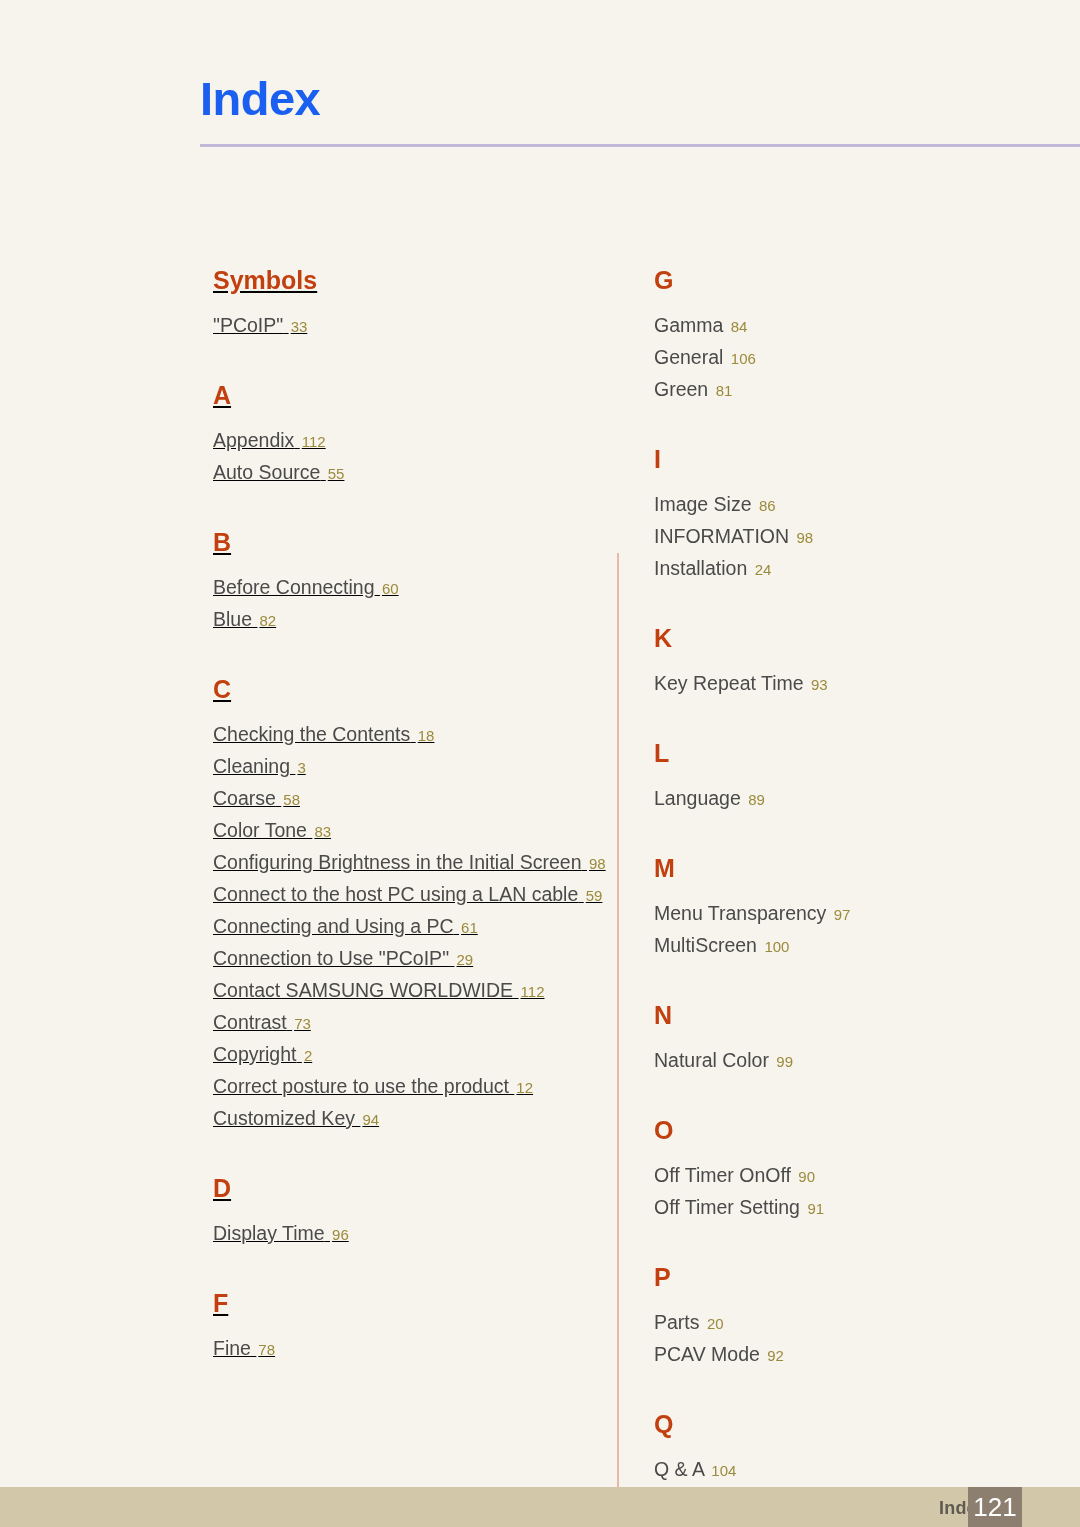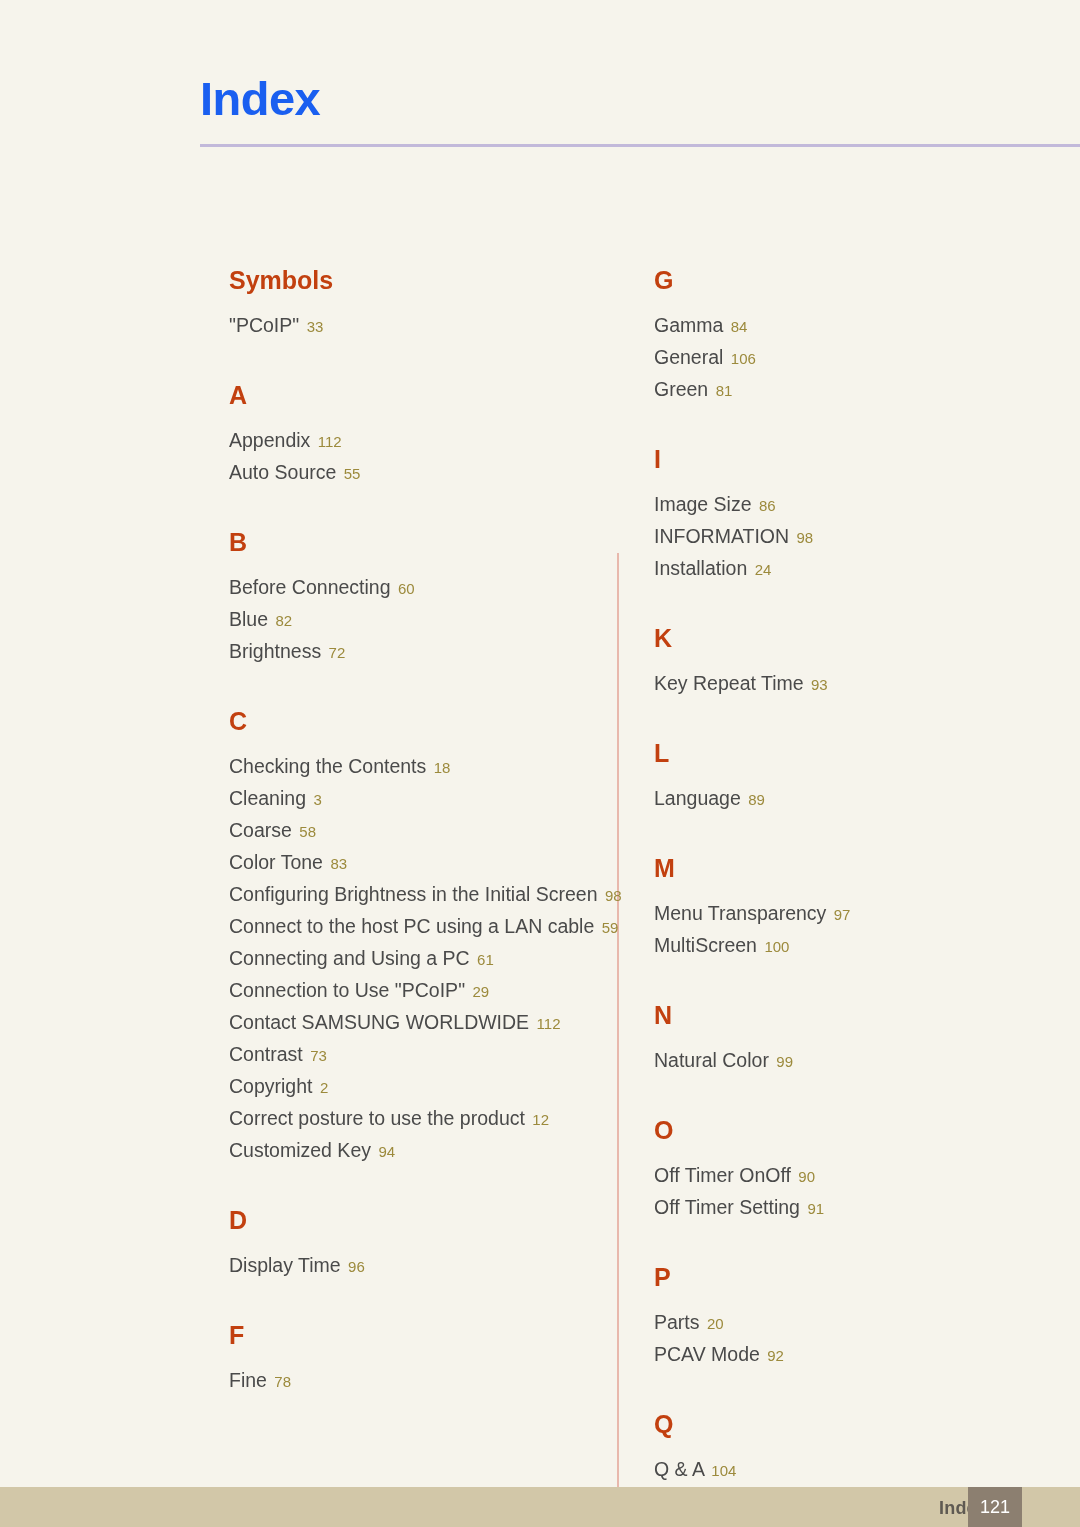--- a/index.html
+++ b/index.html
@@ -56,21 +56,21 @@
     top: 285px;
     width: 2px;
     height: 1133px;
     background: #E8B8AC;
   }
   .index-column {
     position: absolute;
     top: 0;
     width: 390px;
   }
-  #index-column-left  { left: 229px; }
+  #index-column-left  { left: 213px; text-decoration: underline; }
   #index-column-right { left: 654px; }
 
   .index-section {
     margin-bottom: 41px;
   }
   .index-section:last-child { margin-bottom: 0; }
 
   .section-letter {
     color: #C2400F;
     font-size: 25px;
@@ -120,21 +120,21 @@
     width: 54px;
     height: 40px;
     background: #8C7F70;
   }
   #footer-pagenum {
     position: absolute;
     left: 0;
     top: 6px;
     width: 54px;
     text-align: center;
-    font-size: 18px;
+    font-size: 26px;
     color: #FFFFFF;
     line-height: 28px;
   }
 </style>
 </head>
 <body>
 
 <div id="page-header">
   <div id="page-title">Index</div>
   <div id="title-rule"></div>
@@ -149,21 +149,20 @@
       </div>
       <div class="index-section">
         <div class="section-letter">A</div>
         <div class="index-entry"><span>Appendix</span> <span class="entry-page">112</span></div>
         <div class="index-entry"><span>Auto Source</span> <span class="entry-page">55</span></div>
       </div>
       <div class="index-section">
         <div class="section-letter">B</div>
         <div class="index-entry"><span>Before Connecting</span> <span class="entry-page">60</span></div>
         <div class="index-entry"><span>Blue</span> <span class="entry-page">82</span></div>
-        <div class="index-entry"><span>Brightness</span> <span class="entry-page">72</span></div>
       </div>
       <div class="index-section">
         <div class="section-letter">C</div>
         <div class="index-entry"><span>Checking the Contents</span> <span class="entry-page">18</span></div>
         <div class="index-entry"><span>Cleaning</span> <span class="entry-page">3</span></div>
         <div class="index-entry"><span>Coarse</span> <span class="entry-page">58</span></div>
         <div class="index-entry"><span>Color Tone</span> <span class="entry-page">83</span></div>
         <div class="index-entry"><span>Configuring Brightness in the Initial Screen</span> <span class="entry-page">98</span></div>
         <div class="index-entry"><span>Connect to the host PC using a LAN cable</span> <span class="entry-page">59</span></div>
         <div class="index-entry"><span>Connecting and Using a PC</span> <span class="entry-page">61</span></div>

